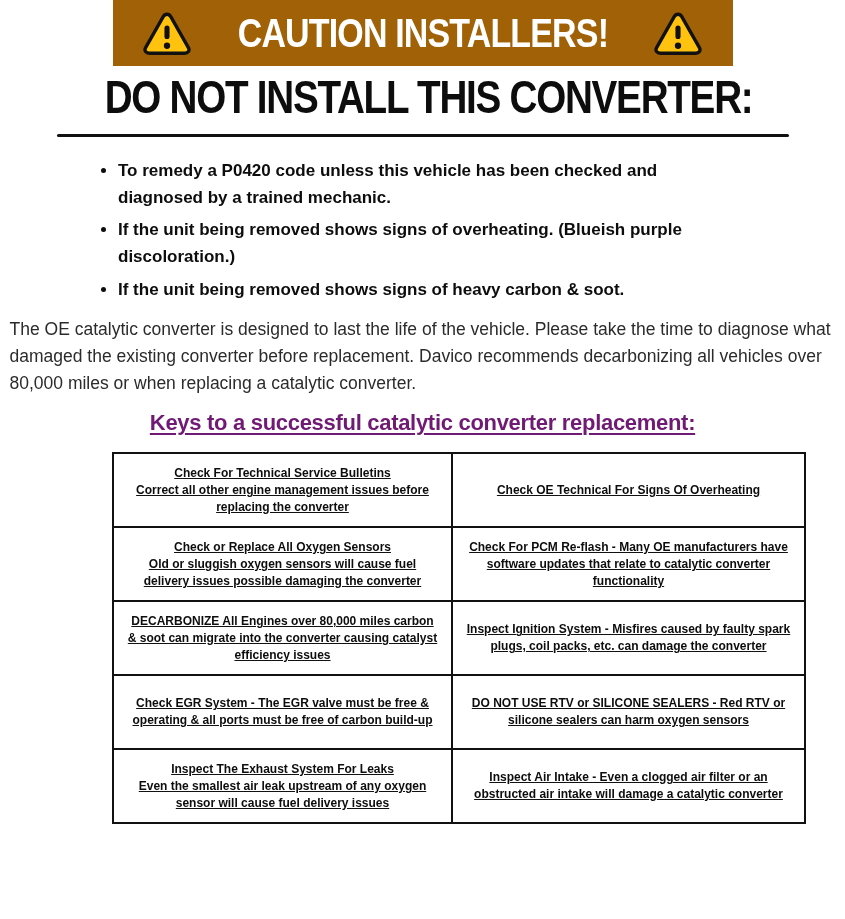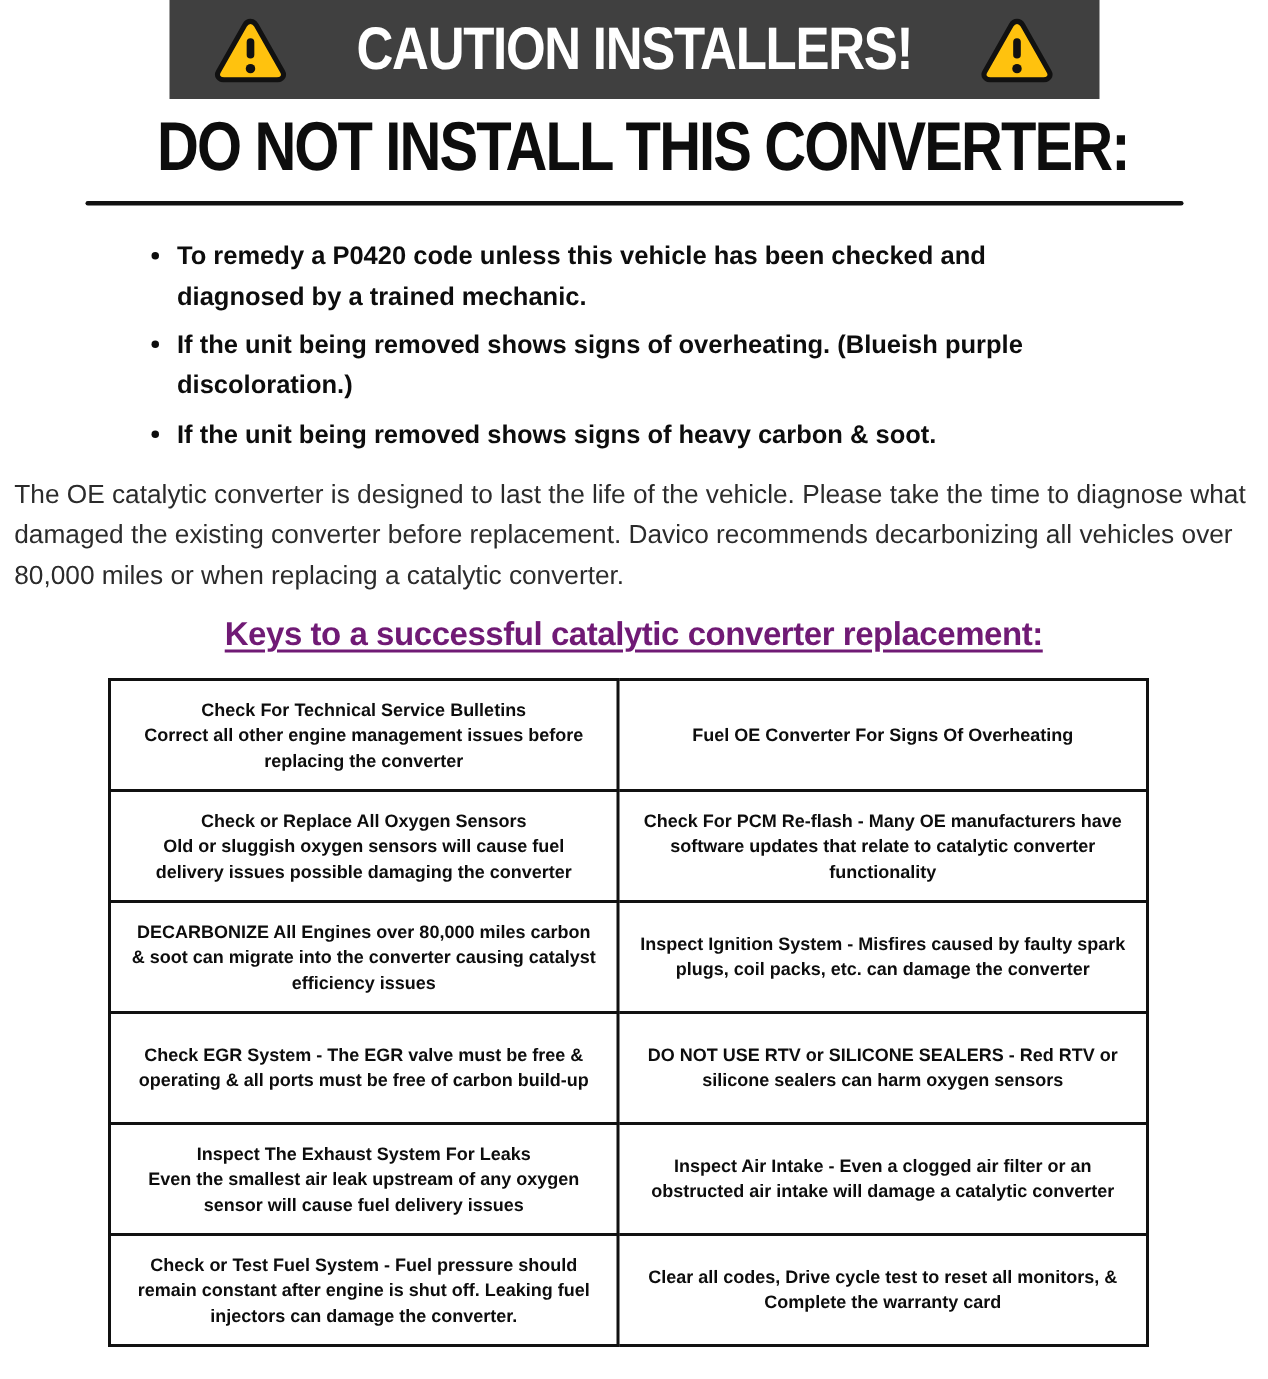--- a/index.html
+++ b/index.html
@@ -15,21 +15,21 @@
     margin: 0 auto;
     background: #ffffff;
     overflow: hidden;
   }
 
   
   .banner {
     width: 620px;
     height: 66px;
     margin: 0 auto;
-    background: #404040;
+    background: #a16207;
     display: flex;
     align-items: center;
     justify-content: center;
     gap: 14px;
   }
   .banner .tri svg { display: block; width: 48px; height: 44px; }
   .banner-text {
     display: inline-block;
     color: #ffffff;
     font-weight: bold;
@@ -100,24 +100,25 @@
     font-weight: bold;
     letter-spacing: -0.3px;
     text-decoration: underline;
     text-decoration-thickness: 2px;
     text-underline-offset: 3px;
     color: #701a75;
   }
 
   
   .tips {
-    margin: 16px 0 0 72px;
+    margin: 16px 0 0 112px;
     width: 692px;
     border-collapse: collapse;
     table-layout: fixed;
+    text-decoration: underline;
   }
   .tips td {
     border: 2px solid #111111;
     height: 74px;
     vertical-align: middle;
     text-align: center;
     font-size: 12px;
     font-weight: bold;
     line-height: 1.4;
     padding: 4px 12px;
@@ -168,40 +169,36 @@
 
   <table class="tips">
     <colgroup>
         <col class="c-left">
         <col class="c-right">
       </colgroup>
     <tbody>
       <tr>
         <td>Check For Technical Service Bulletins
 Correct all other engine management issues before replacing the converter</td>
-        <td>Fuel OE Converter For Signs Of Overheating</td>
+        <td>Check OE Technical For Signs Of Overheating</td>
       </tr>
       <tr>
         <td>Check or Replace All Oxygen Sensors
 Old or sluggish oxygen sensors will cause fuel delivery issues possible damaging the converter</td>
         <td>Check For PCM Re-flash - Many OE manufacturers have software updates that relate to catalytic converter functionality</td>
       </tr>
       <tr>
         <td>DECARBONIZE All Engines over 80,000 miles carbon &amp; soot can migrate into the converter causing catalyst efficiency issues</td>
         <td>Inspect Ignition System - Misfires caused by faulty spark plugs, coil packs, etc. can damage the converter</td>
       </tr>
       <tr>
         <td>Check EGR System - The EGR valve must be free &amp; operating &amp; all ports must be free of carbon build-up</td>
         <td>DO NOT USE RTV or SILICONE SEALERS - Red RTV or silicone sealers can harm oxygen sensors</td>
       </tr>
       <tr>
         <td>Inspect The Exhaust System For Leaks
 Even the smallest air leak upstream of any oxygen sensor will cause fuel delivery issues</td>
         <td>Inspect Air Intake - Even a clogged air filter or an obstructed air intake will damage a catalytic converter</td>
       </tr>
-      <tr>
-        <td>Check or Test Fuel System - Fuel pressure should remain constant after engine is shut off.  Leaking fuel injectors can damage the converter.</td>
-        <td>Clear all codes,  Drive cycle test to reset all monitors, &amp; Complete the warranty card</td>
-      </tr>
     </tbody>
   </table>
 
 </div>
 
 </body></html>

